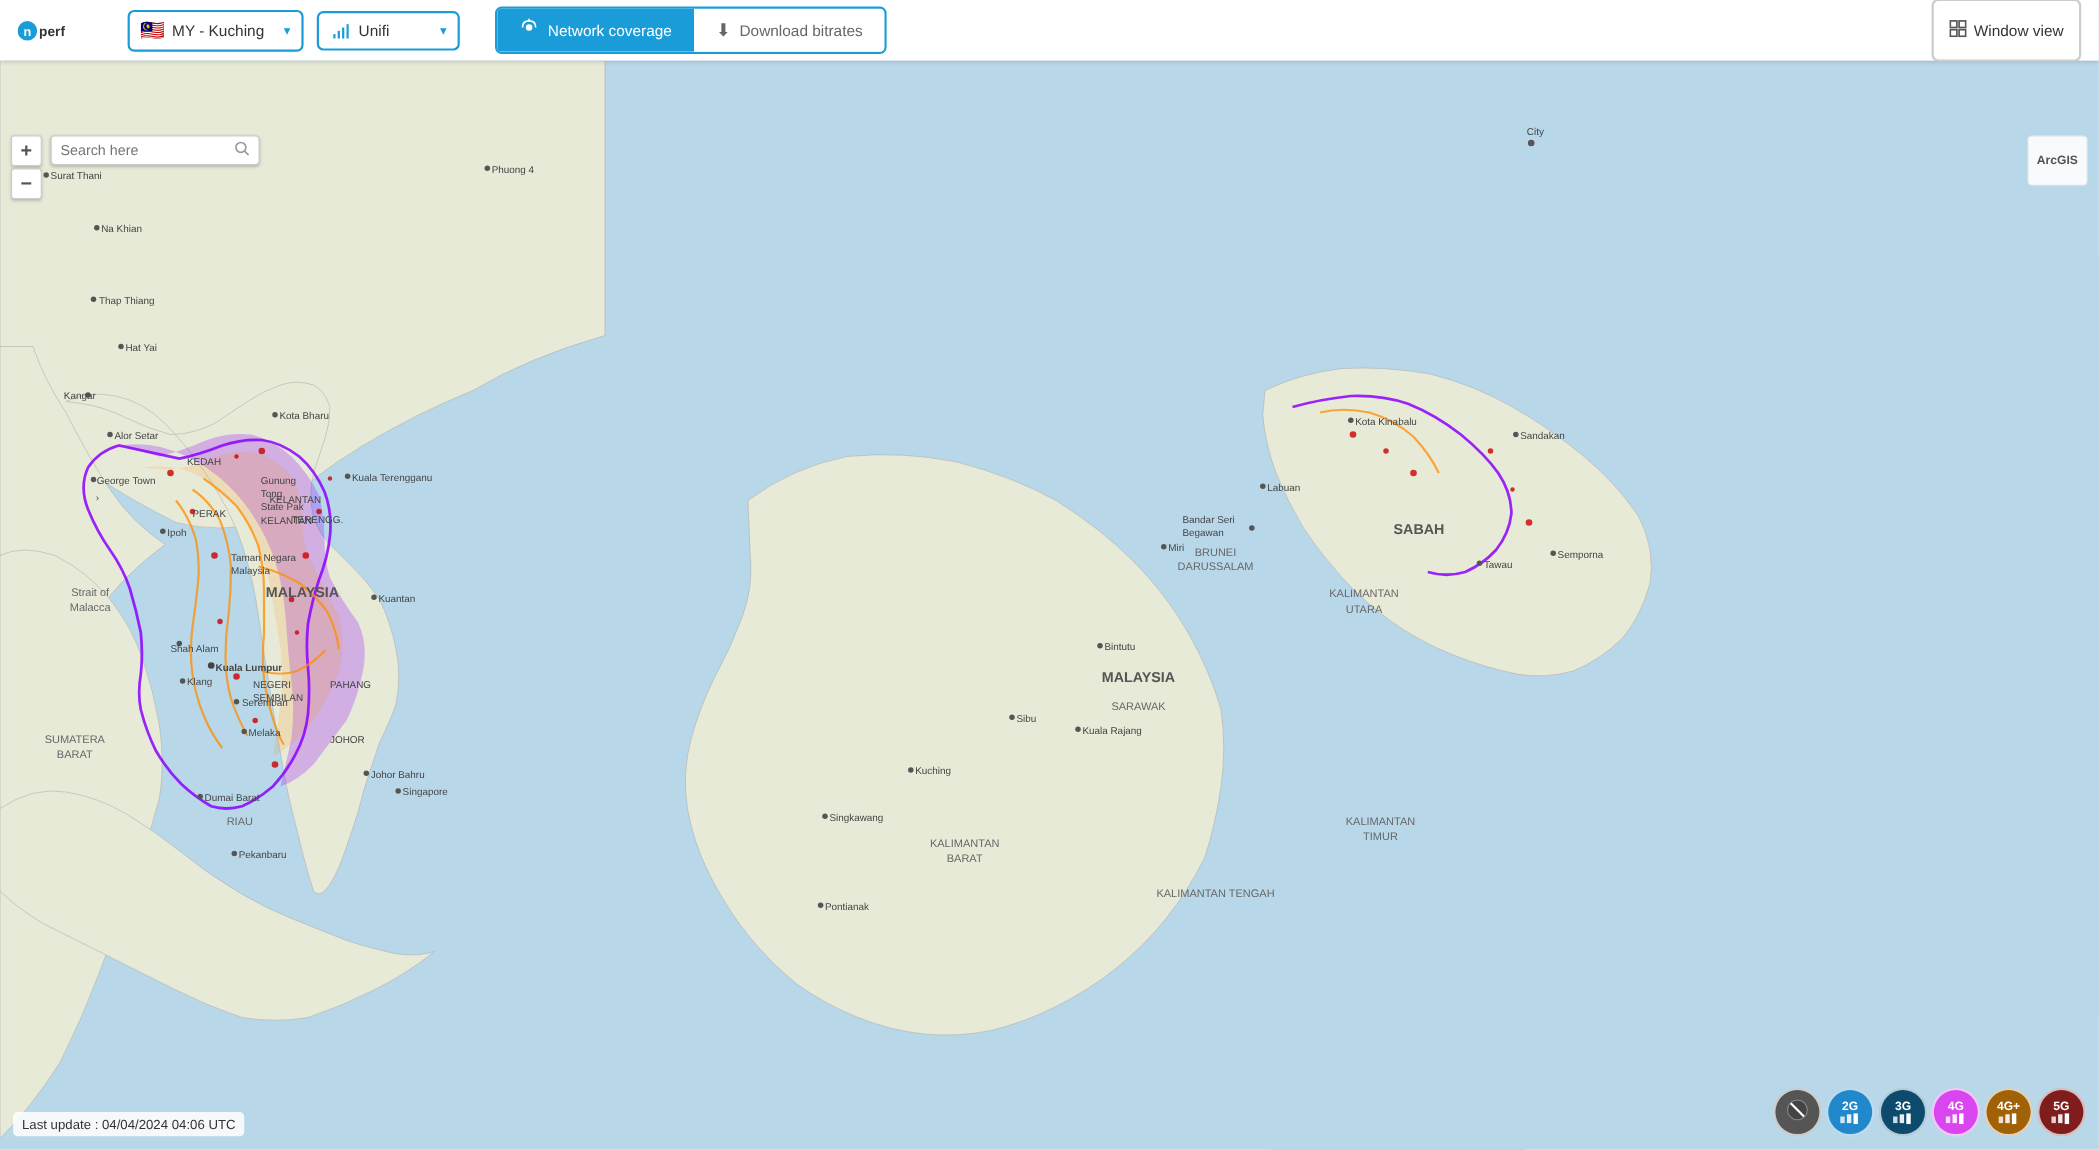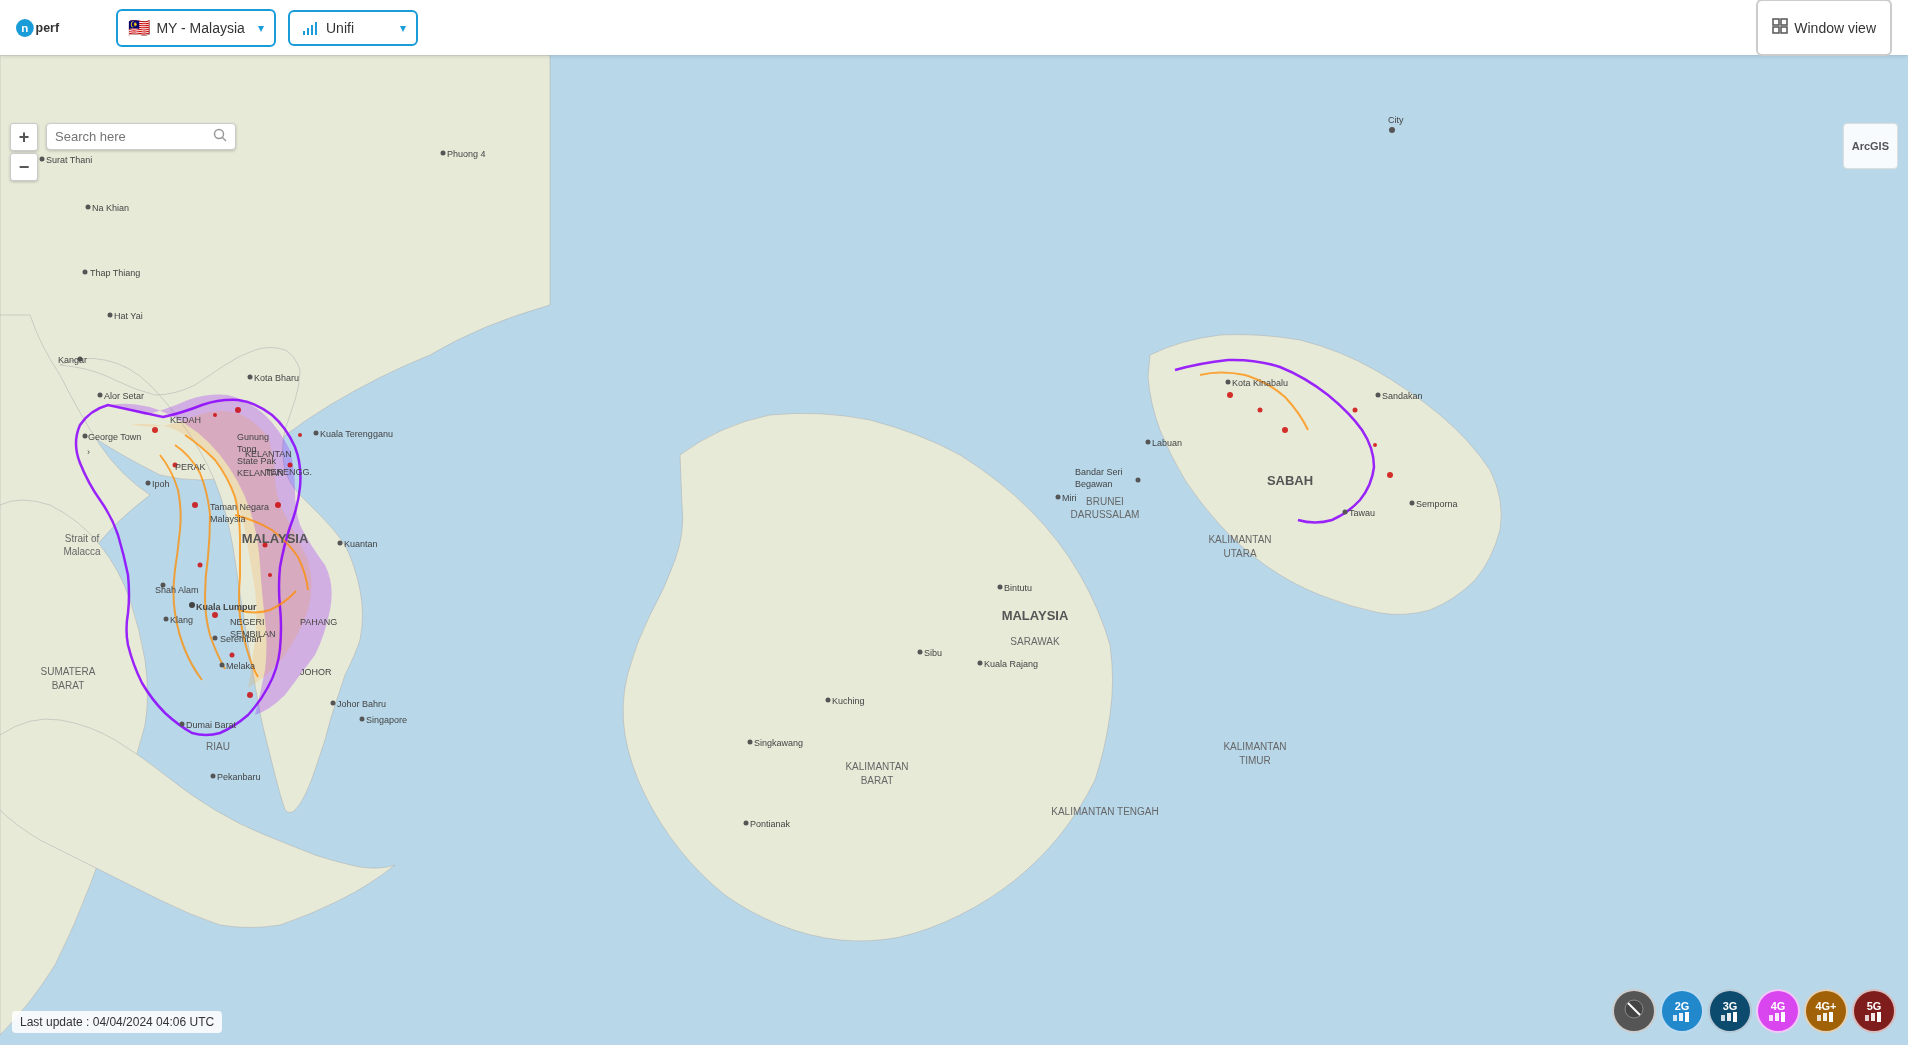--- a/index.html
+++ b/index.html
@@ -244,37 +244,53 @@
   <div id="logo">
     <svg viewBox="0 0 90 32" xmlns="http://www.w3.org/2000/svg">
       <circle cx="10" cy="16" r="10" fill="#1a9cd8"></circle>
       <text x="6" y="21" font-size="13" fill="white" font-weight="bold" font-family="Arial">n</text>
       <text x="22" y="21" font-size="14" fill="#333" font-weight="bold" font-family="Arial">perf</text>
     </svg>
   </div>
 
   <div class="header-dropdown">
     <span class="flag">🇲🇾</span>
-    <span>MY - Malaysia</span>
+    <span>MY - Kuching</span>
     <span class="chevron">▾</span>
   </div>
 
   <div class="header-dropdown" style="min-width:130px;">
     <span class="header-dropdown-icon">
       <svg width="18" height="18" viewBox="0 0 18 18" fill="none">
           <rect x="2" y="12" width="2" height="4" fill="#1a9cd8"></rect>
           <rect x="6" y="9" width="2" height="7" fill="#1a9cd8"></rect>
           <rect x="10" y="6" width="2" height="10" fill="#1a9cd8"></rect>
           <rect x="14" y="3" width="2" height="13" fill="#1a9cd8"></rect>
         </svg>
     </span>
     <span>Unifi</span>
     <span class="chevron">▾</span>
   </div>
 
+  <div class="nav-tabs">
+    <button class="nav-tab active">
+      <span class="tab-icon">
+        <svg width="18" height="18" viewBox="0 0 18 18" fill="none">
+          <circle cx="9" cy="9" r="3" fill="white"></circle>
+          <path d="M3 9 Q3 3 9 3 Q15 3 15 9" stroke="white" stroke-width="1.5" fill="none"></path>
+          <line x1="9" y1="3" x2="9" y2="1" stroke="white" stroke-width="1.5"></line>
+        </svg>
+      </span>
+      <span>Network coverage</span>
+    </button>
+    <button class="nav-tab inactive">
+      <span class="tab-icon">⬇</span>
+      <span>Download bitrates</span>
+    </button>
+  </div>
 
   <div class="window-view-btn">
     <span>
       <svg width="16" height="16" viewBox="0 0 16 16" fill="none">
         <rect x="1" y="1" width="6" height="6" stroke="#555" stroke-width="1.5" fill="none"></rect>
         <rect x="9" y="1" width="6" height="6" stroke="#555" stroke-width="1.5" fill="none"></rect>
         <rect x="1" y="9" width="6" height="6" stroke="#555" stroke-width="1.5" fill="none"></rect>
         <rect x="9" y="9" width="6" height="6" stroke="#555" stroke-width="1.5" fill="none"></rect>
       </svg>
     </span>

